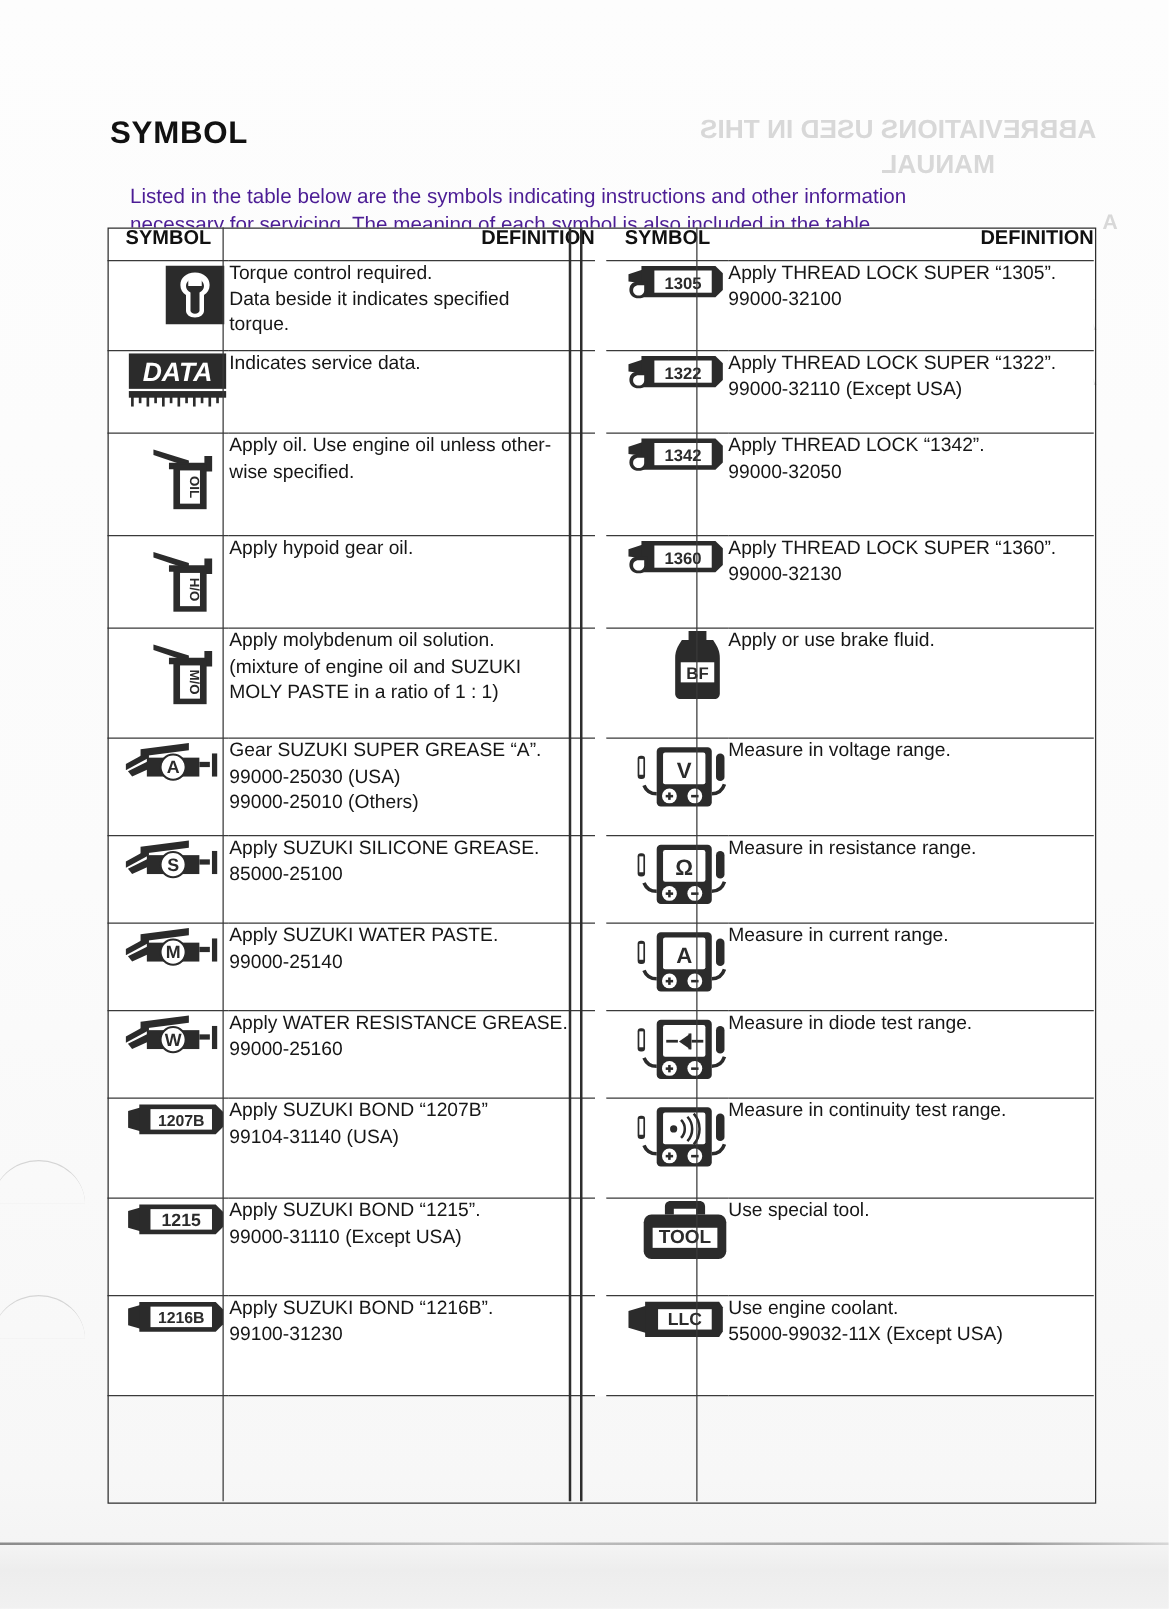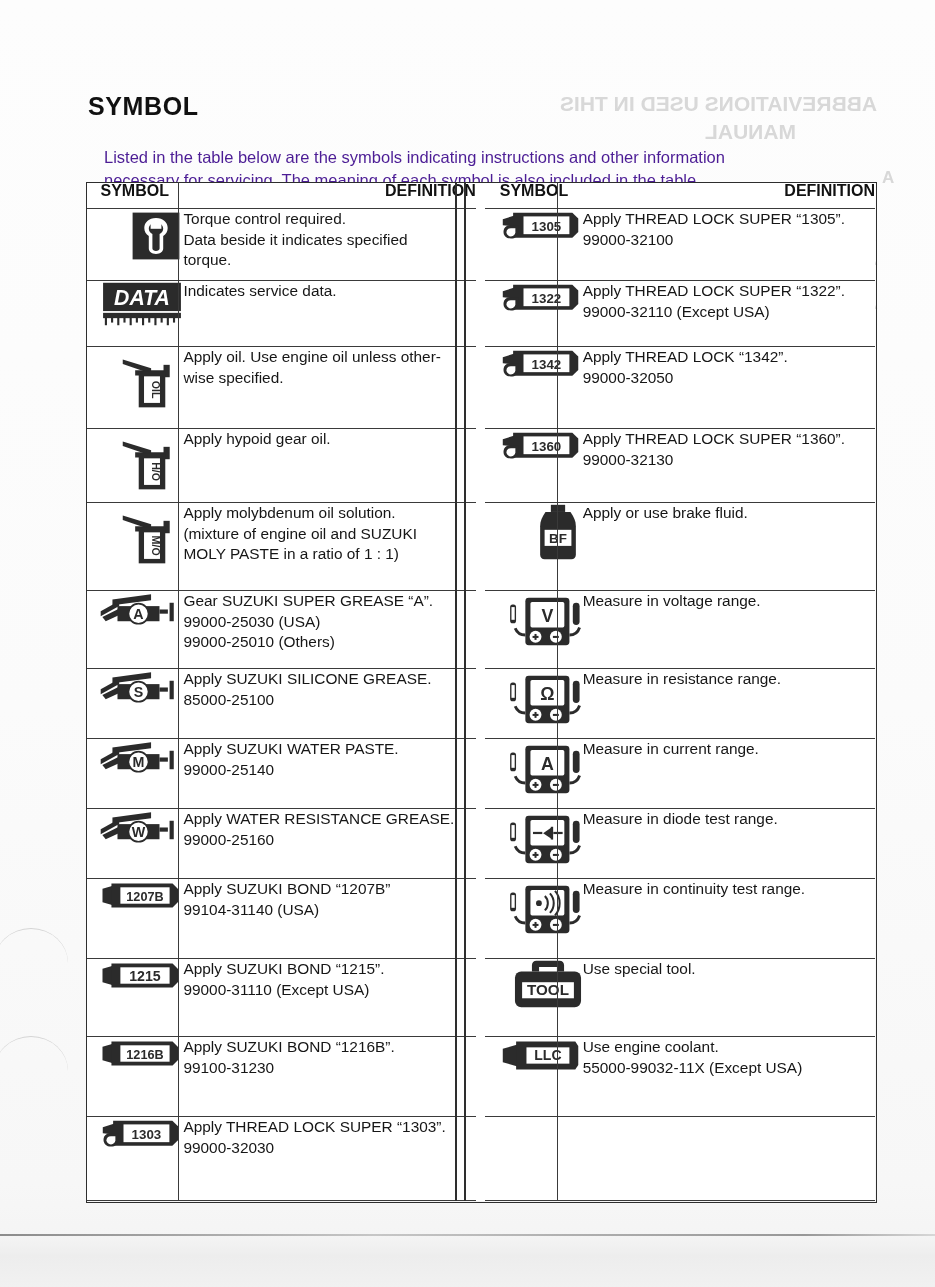--- a/index.html
+++ b/index.html
@@ -430,33 +430,20 @@
           </td>
           <td class="c-gap"></td>
           <td class="sym"><span class="icon-wrap"><svg width="82" height="37" viewBox="0 0 110 50">
                 <use href="#i-llc"></use>
                 <text x="63" y="31" text-anchor="middle" fill="#2b2b2b" style="font-family:'Liberation Sans',sans-serif;font-size:19px;font-weight:bold">LLC</text>
               </svg></span></td>
           <td class="def">
             <div>Use engine coolant.</div>
             <div>55000-99032-11X (Except USA)</div>
           </td>
-        </tr>
-        <tr style="height:84px">
-          <td class="sym"><span class="icon-wrap"><svg width="82" height="37" viewBox="0 0 110 50">
-                <use href="#i-tltube"></use>
-                <text x="61" y="30" text-anchor="middle" fill="#2b2b2b" style="font-family:'Liberation Sans',sans-serif;font-size:18px;font-weight:bold">1303</text>
-              </svg></span></td>
-          <td class="def">
-            <div>Apply THREAD LOCK SUPER “1303”.</div>
-            <div>99000-32030</div>
-          </td>
-          <td class="c-gap"></td>
-          <td class="sym"></td>
-          <td class="def"></td>
         </tr>
       </tbody>
   </table>
 
   <div id="frame-outer" style="height: 1019px;"></div>
   <div class="vline" style="left: 178px; height: 1019px;"></div>
   <div class="vline thick" style="left: 455px; height: 1019px;"></div>
   <div class="vline thick" style="left: 464px; height: 1019px;"></div>
   <div class="vline" style="left: 557px; height: 1019px;"></div>
 </div>

